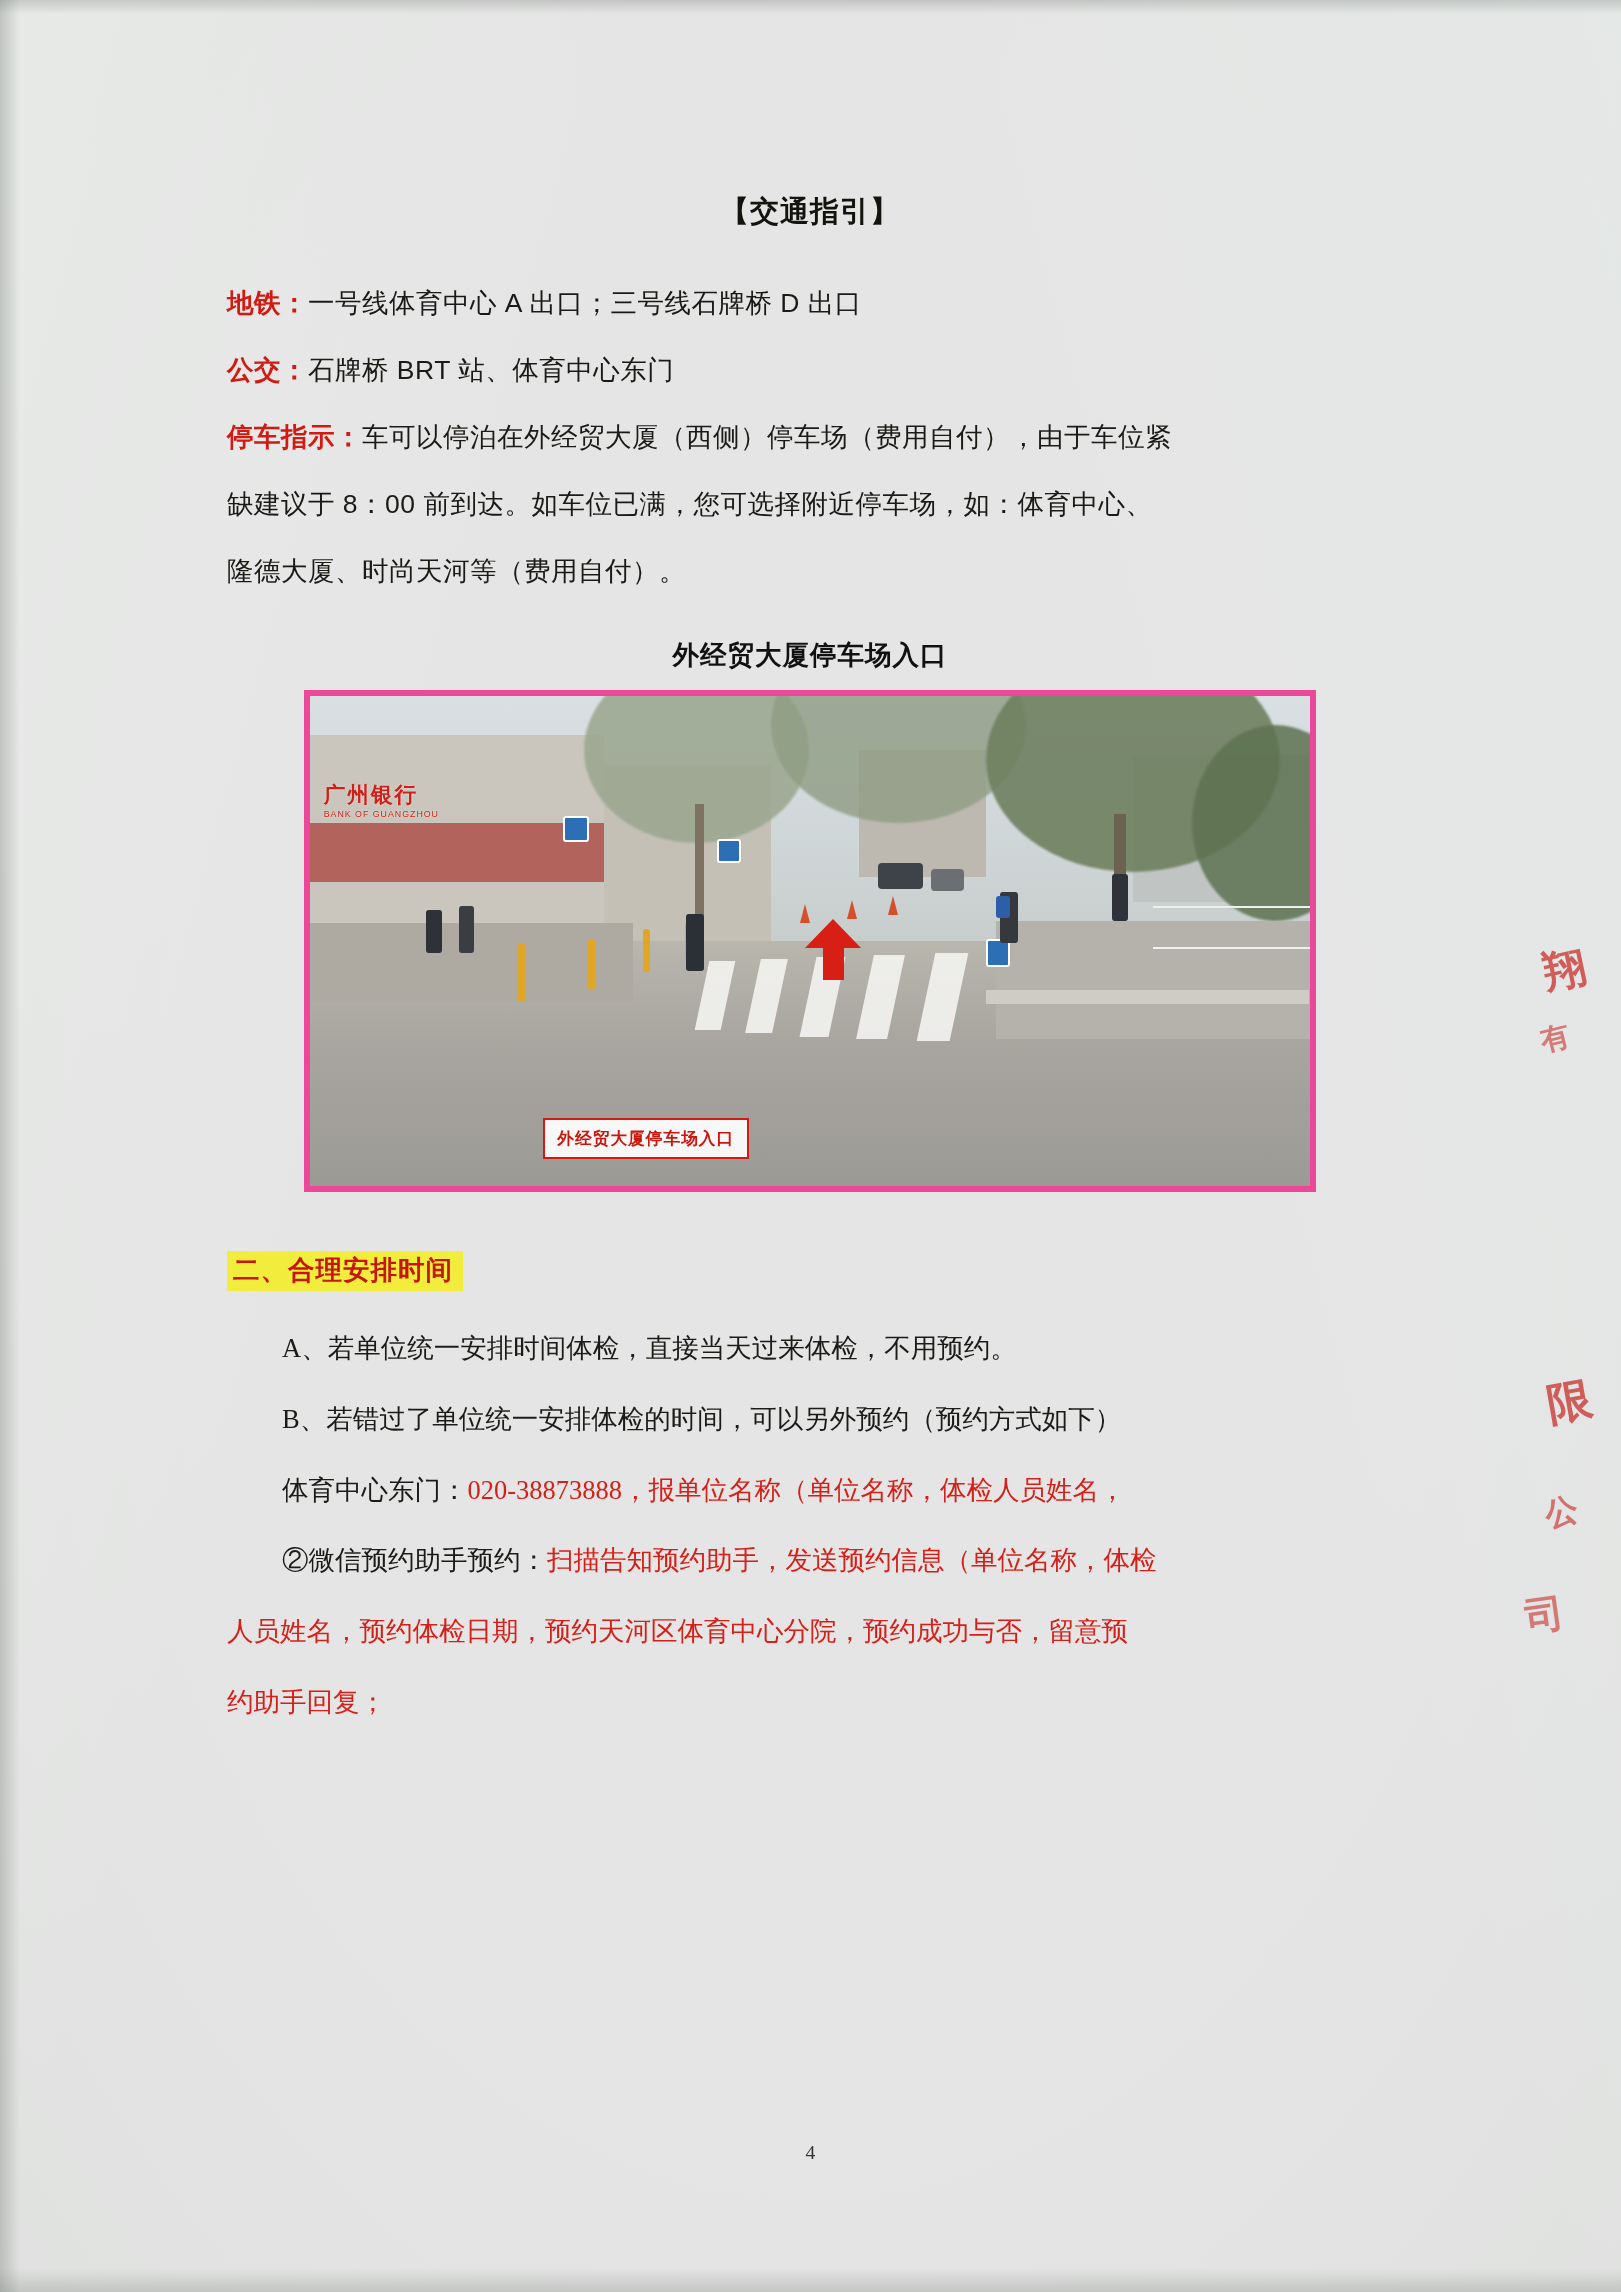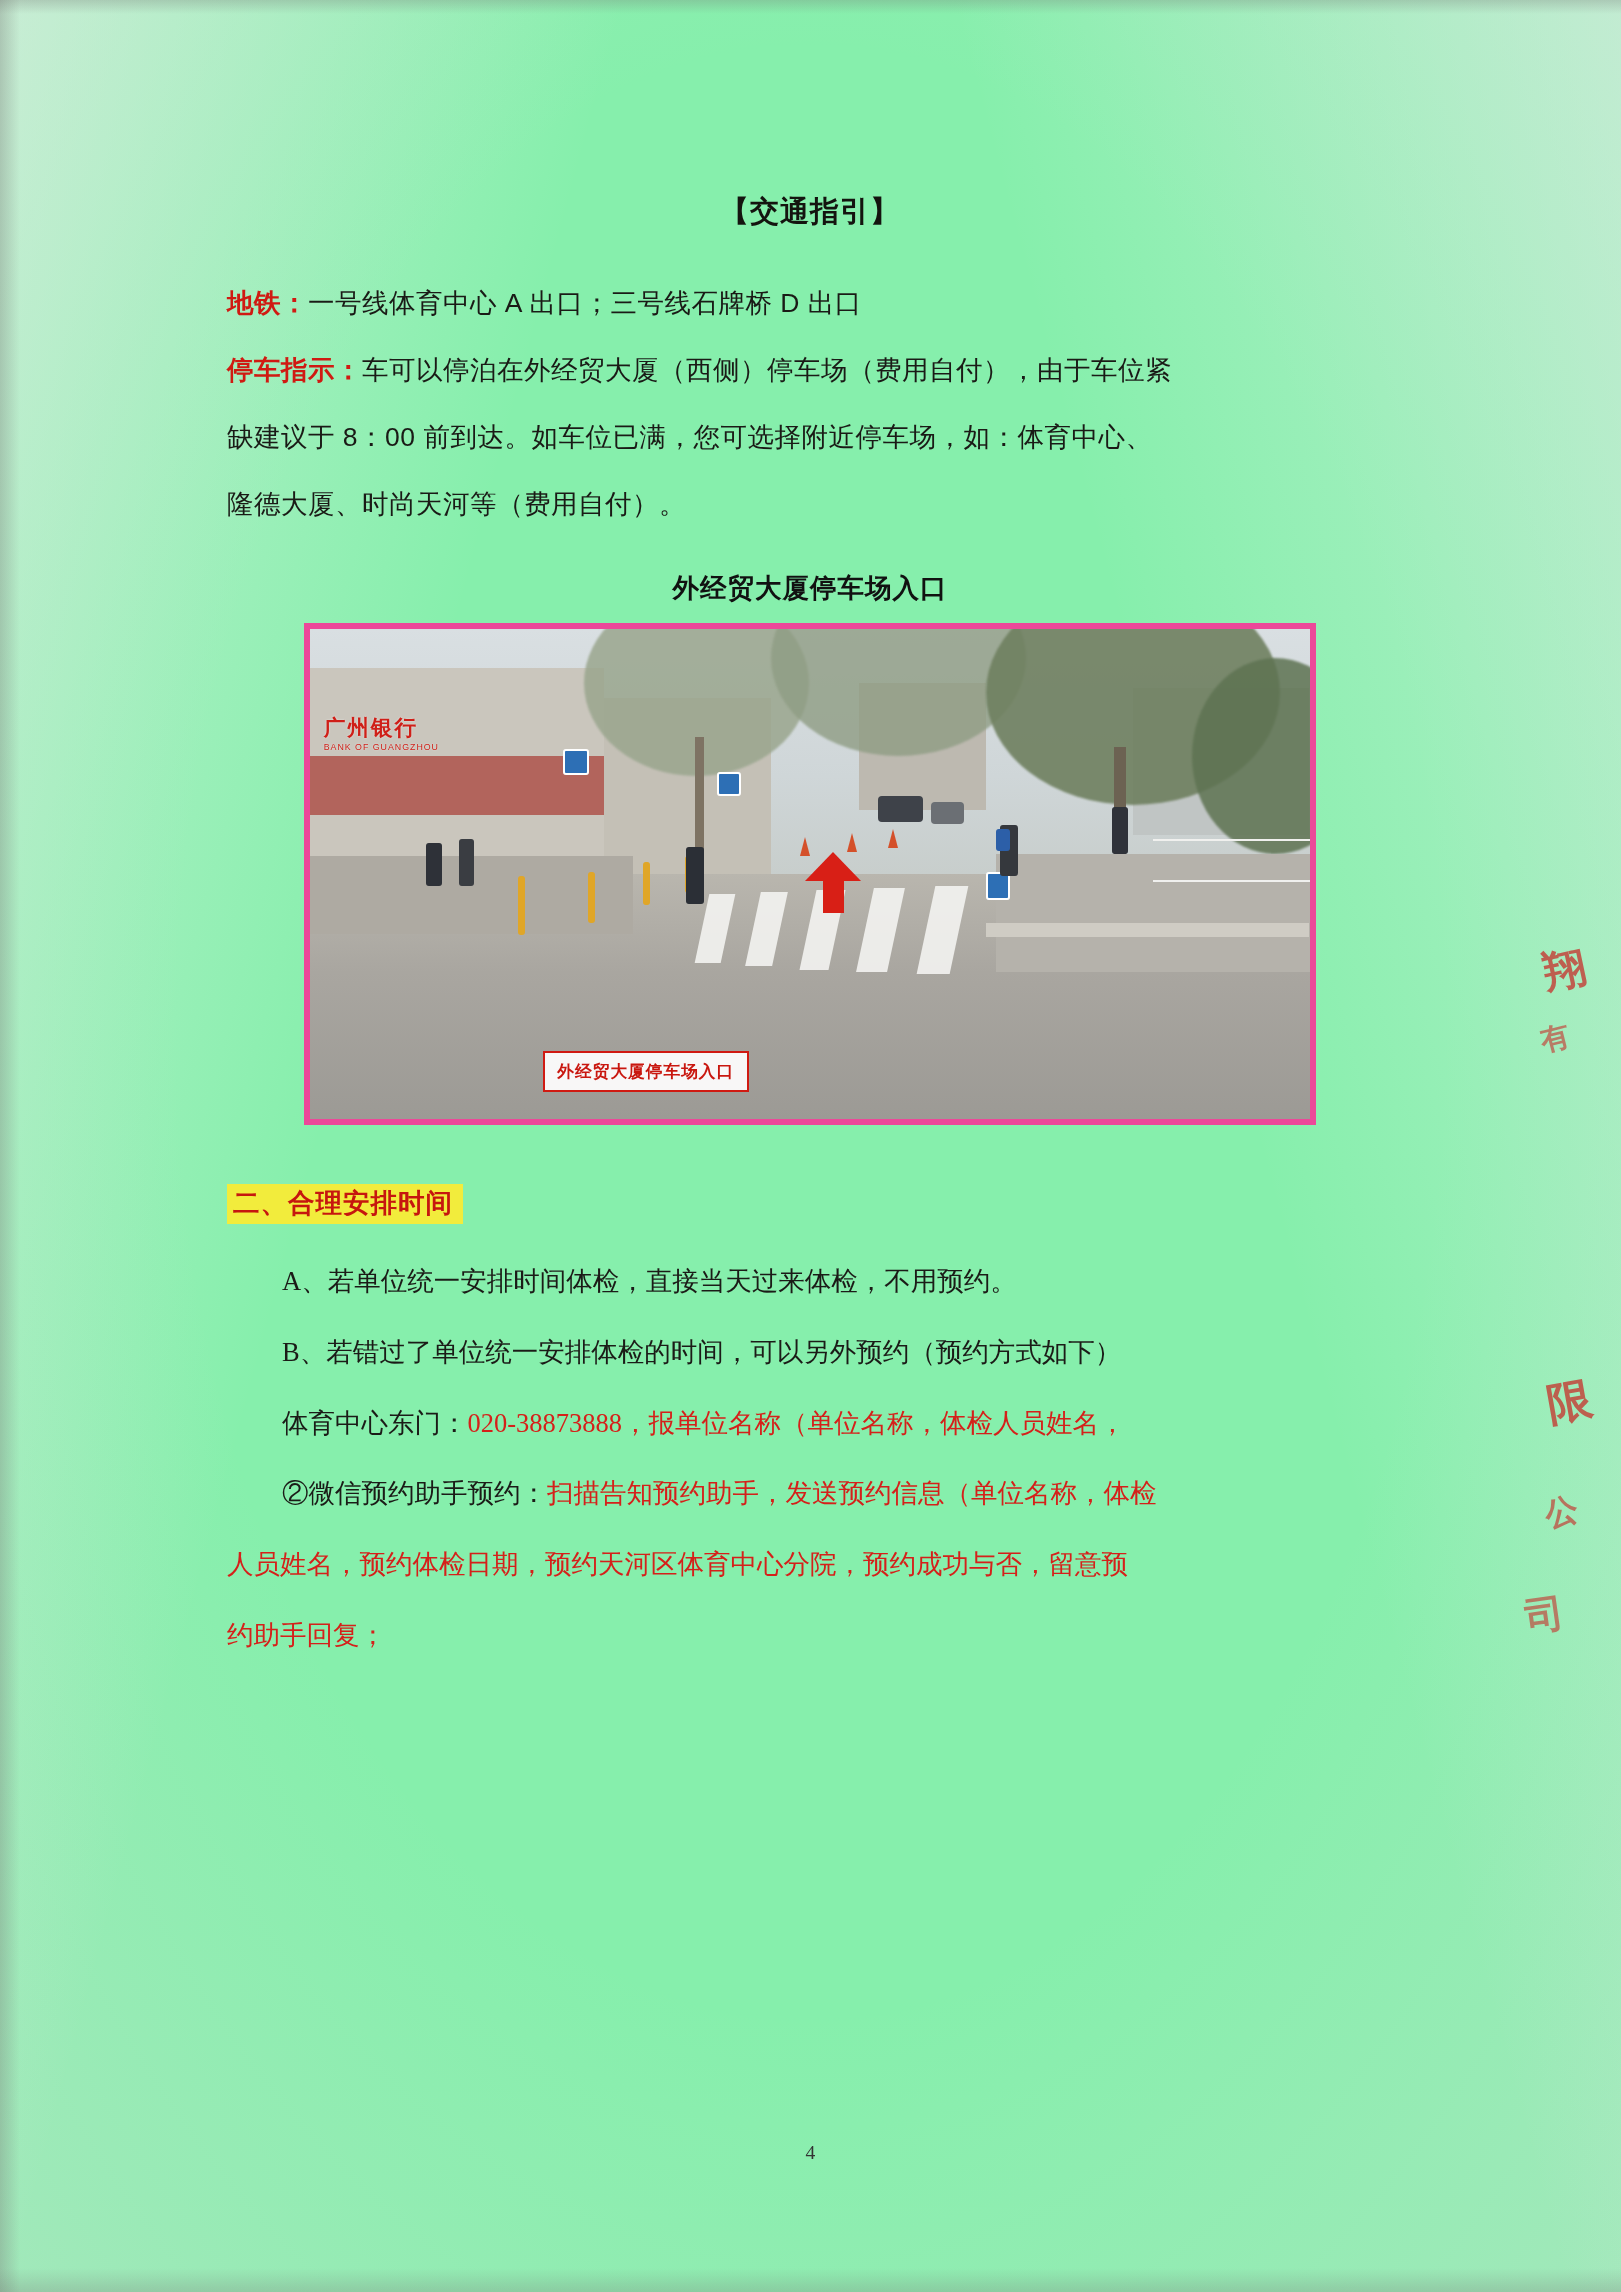--- a/index.html
+++ b/index.html
@@ -5,21 +5,21 @@
   html, body {
     margin: 0;
     padding: 0;
     background: #6e6e6e;
   }
   .page {
     position: relative;
     width: 1621px;
     height: 2293px;
     margin: 0 auto;
-    background: #86efac;
+    background: #e5e5e5;
     overflow: hidden;
     font-family: "Liberation Sans", sans-serif;
     box-sizing: border-box;
   }
   
   .paper-tone {
     position: absolute;
     inset: 0;
     background:
       linear-gradient(105deg, rgba(236,240,236,0.55) 0%, rgba(255,255,255,0) 28%),
@@ -280,20 +280,23 @@
   <div class="edge-bottom"></div>
 
   <div class="content">
 
     <div class="doc-title">【交通指引】</div>
 
     <p class="para">
       <span class="lbl">地铁：</span><span>一号线体育中心 A 出口；三号线石牌桥 D 出口</span>
     </p>
 
+    <p class="para">
+      <span class="lbl">公交：</span><span>石牌桥 BRT 站、体育中心东门</span>
+    </p>
 
     <p class="para">
       <span class="lbl">停车指示：</span><span>车可以停泊在外经贸大厦（西侧）停车场（费用自付），由于车位紧</span>
     </p>
     <p class="para">缺建议于 8：00 前到达。如车位已满，您可选择附近停车场，如：体育中心、</p>
     <p class="para">隆德大厦、时尚天河等（费用自付）。</p>
 
     <div class="img-caption">外经贸大厦停车场入口</div>
 
     <div class="photo-wrap">

